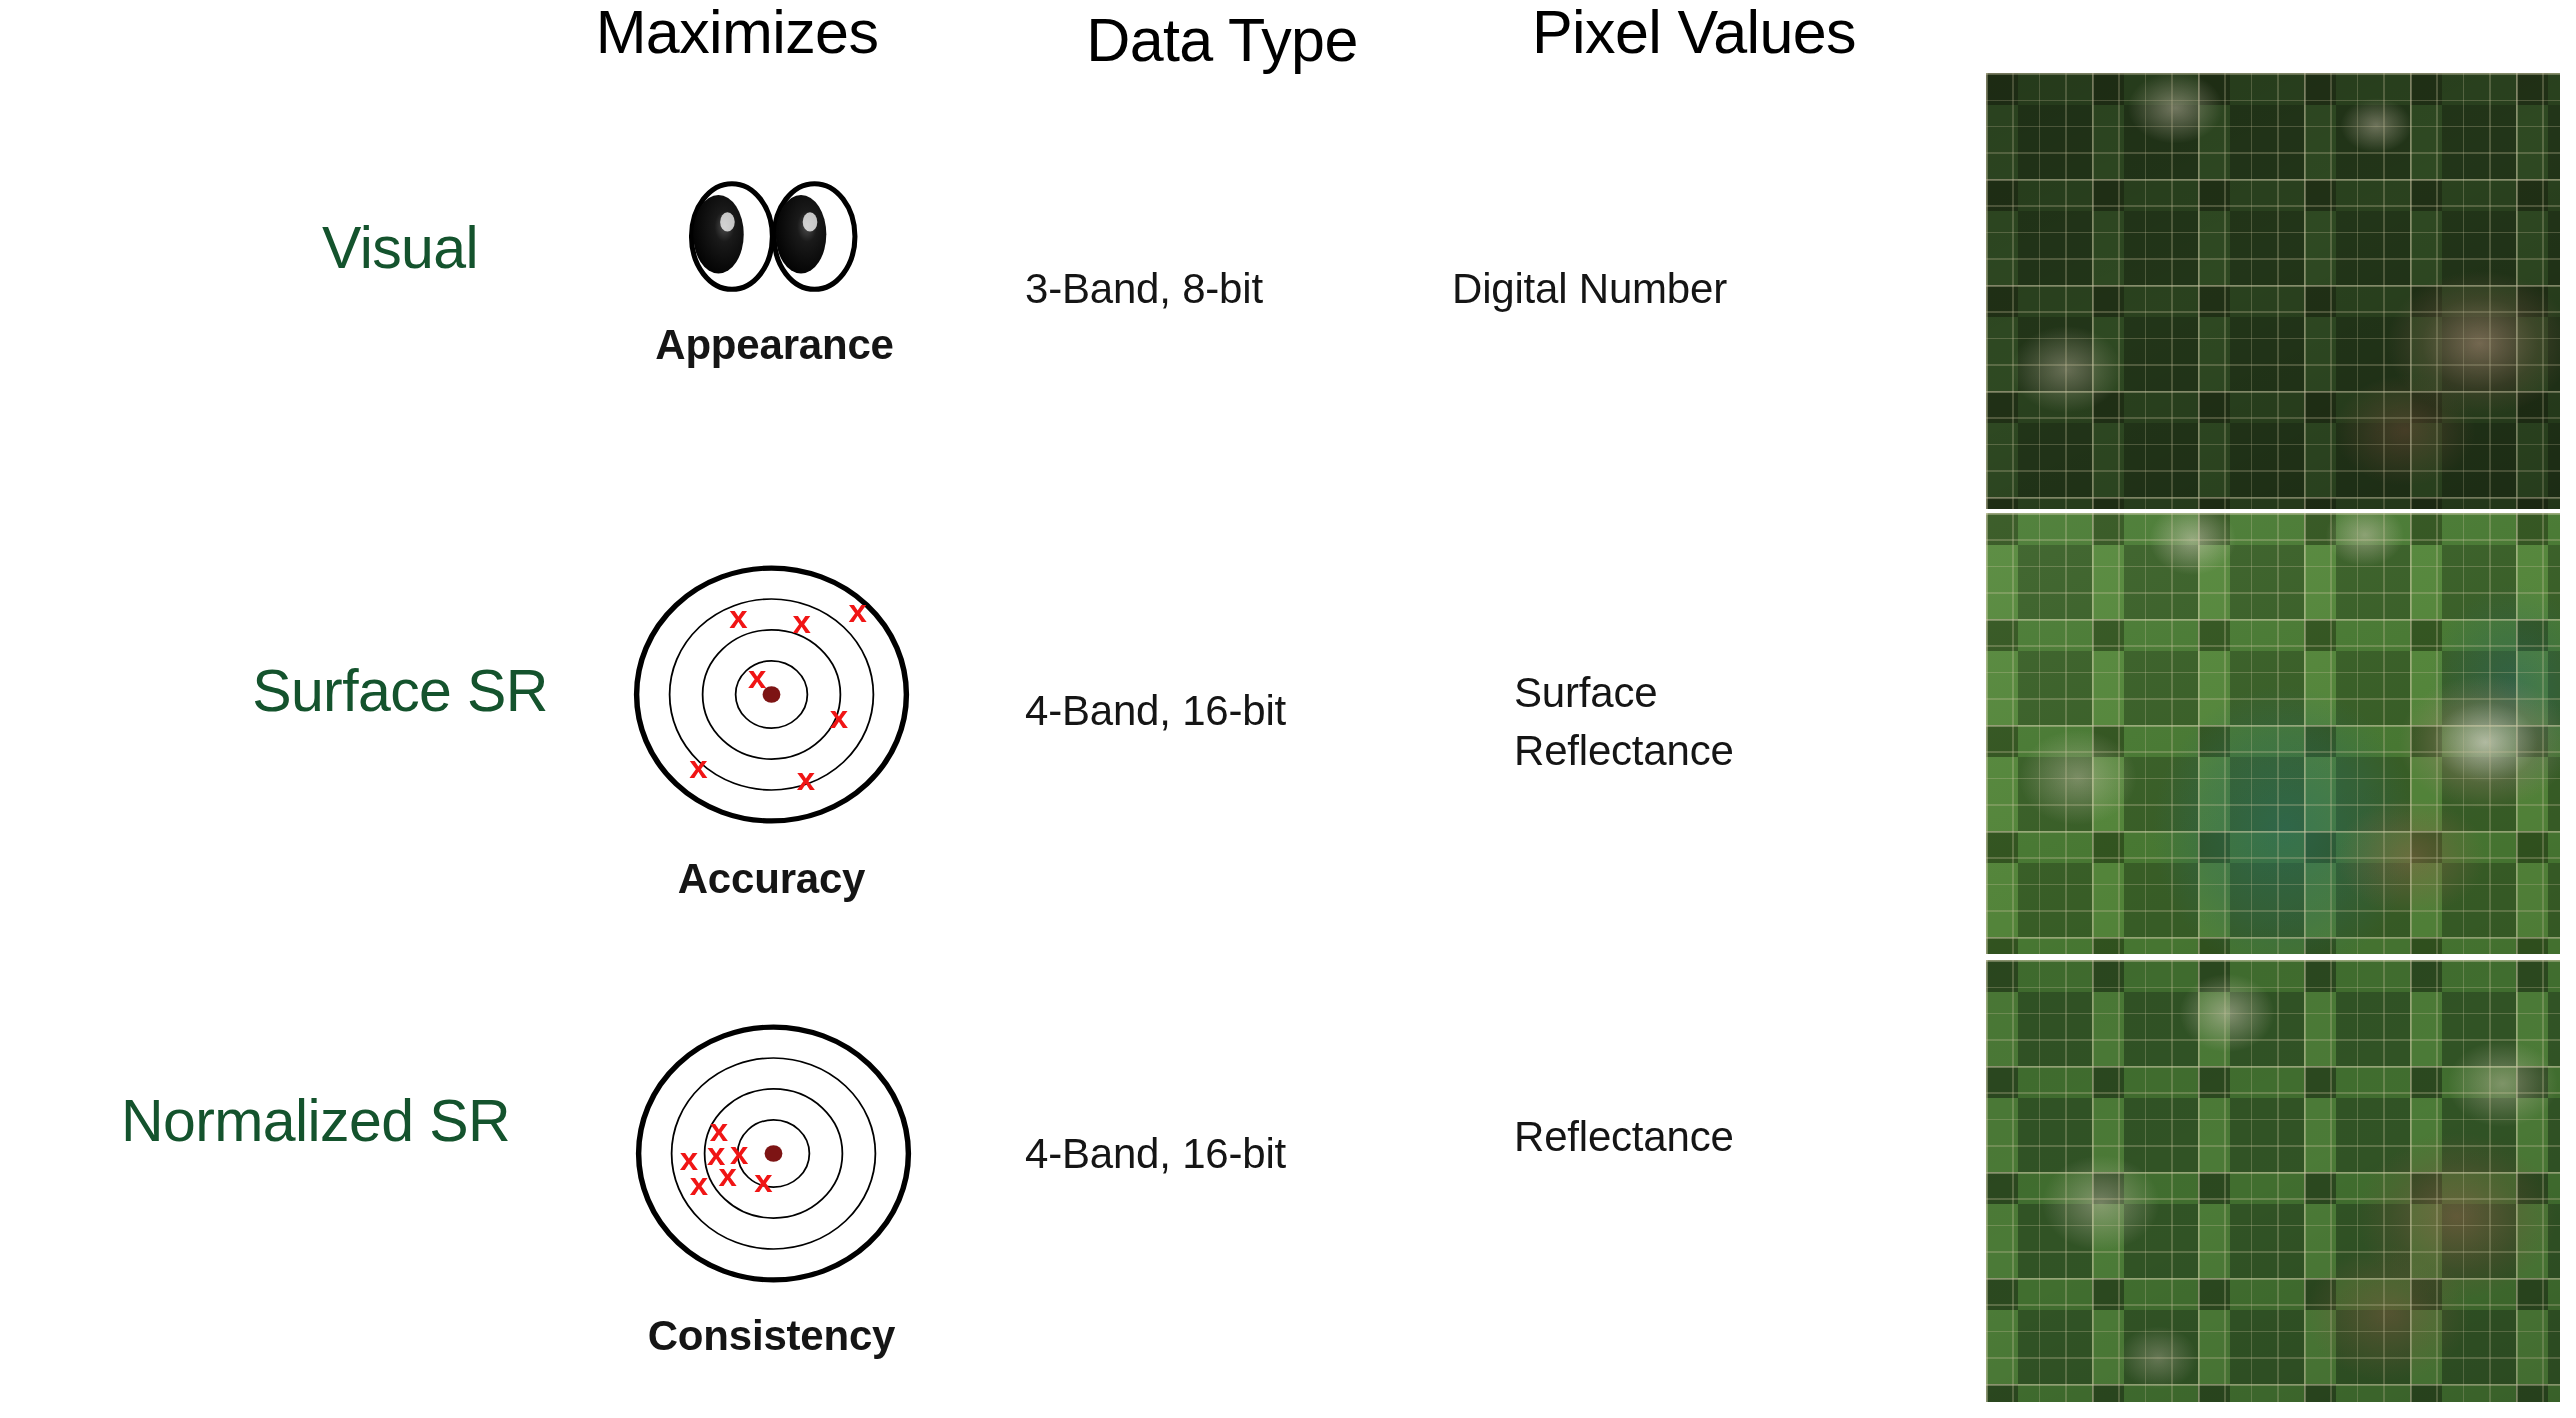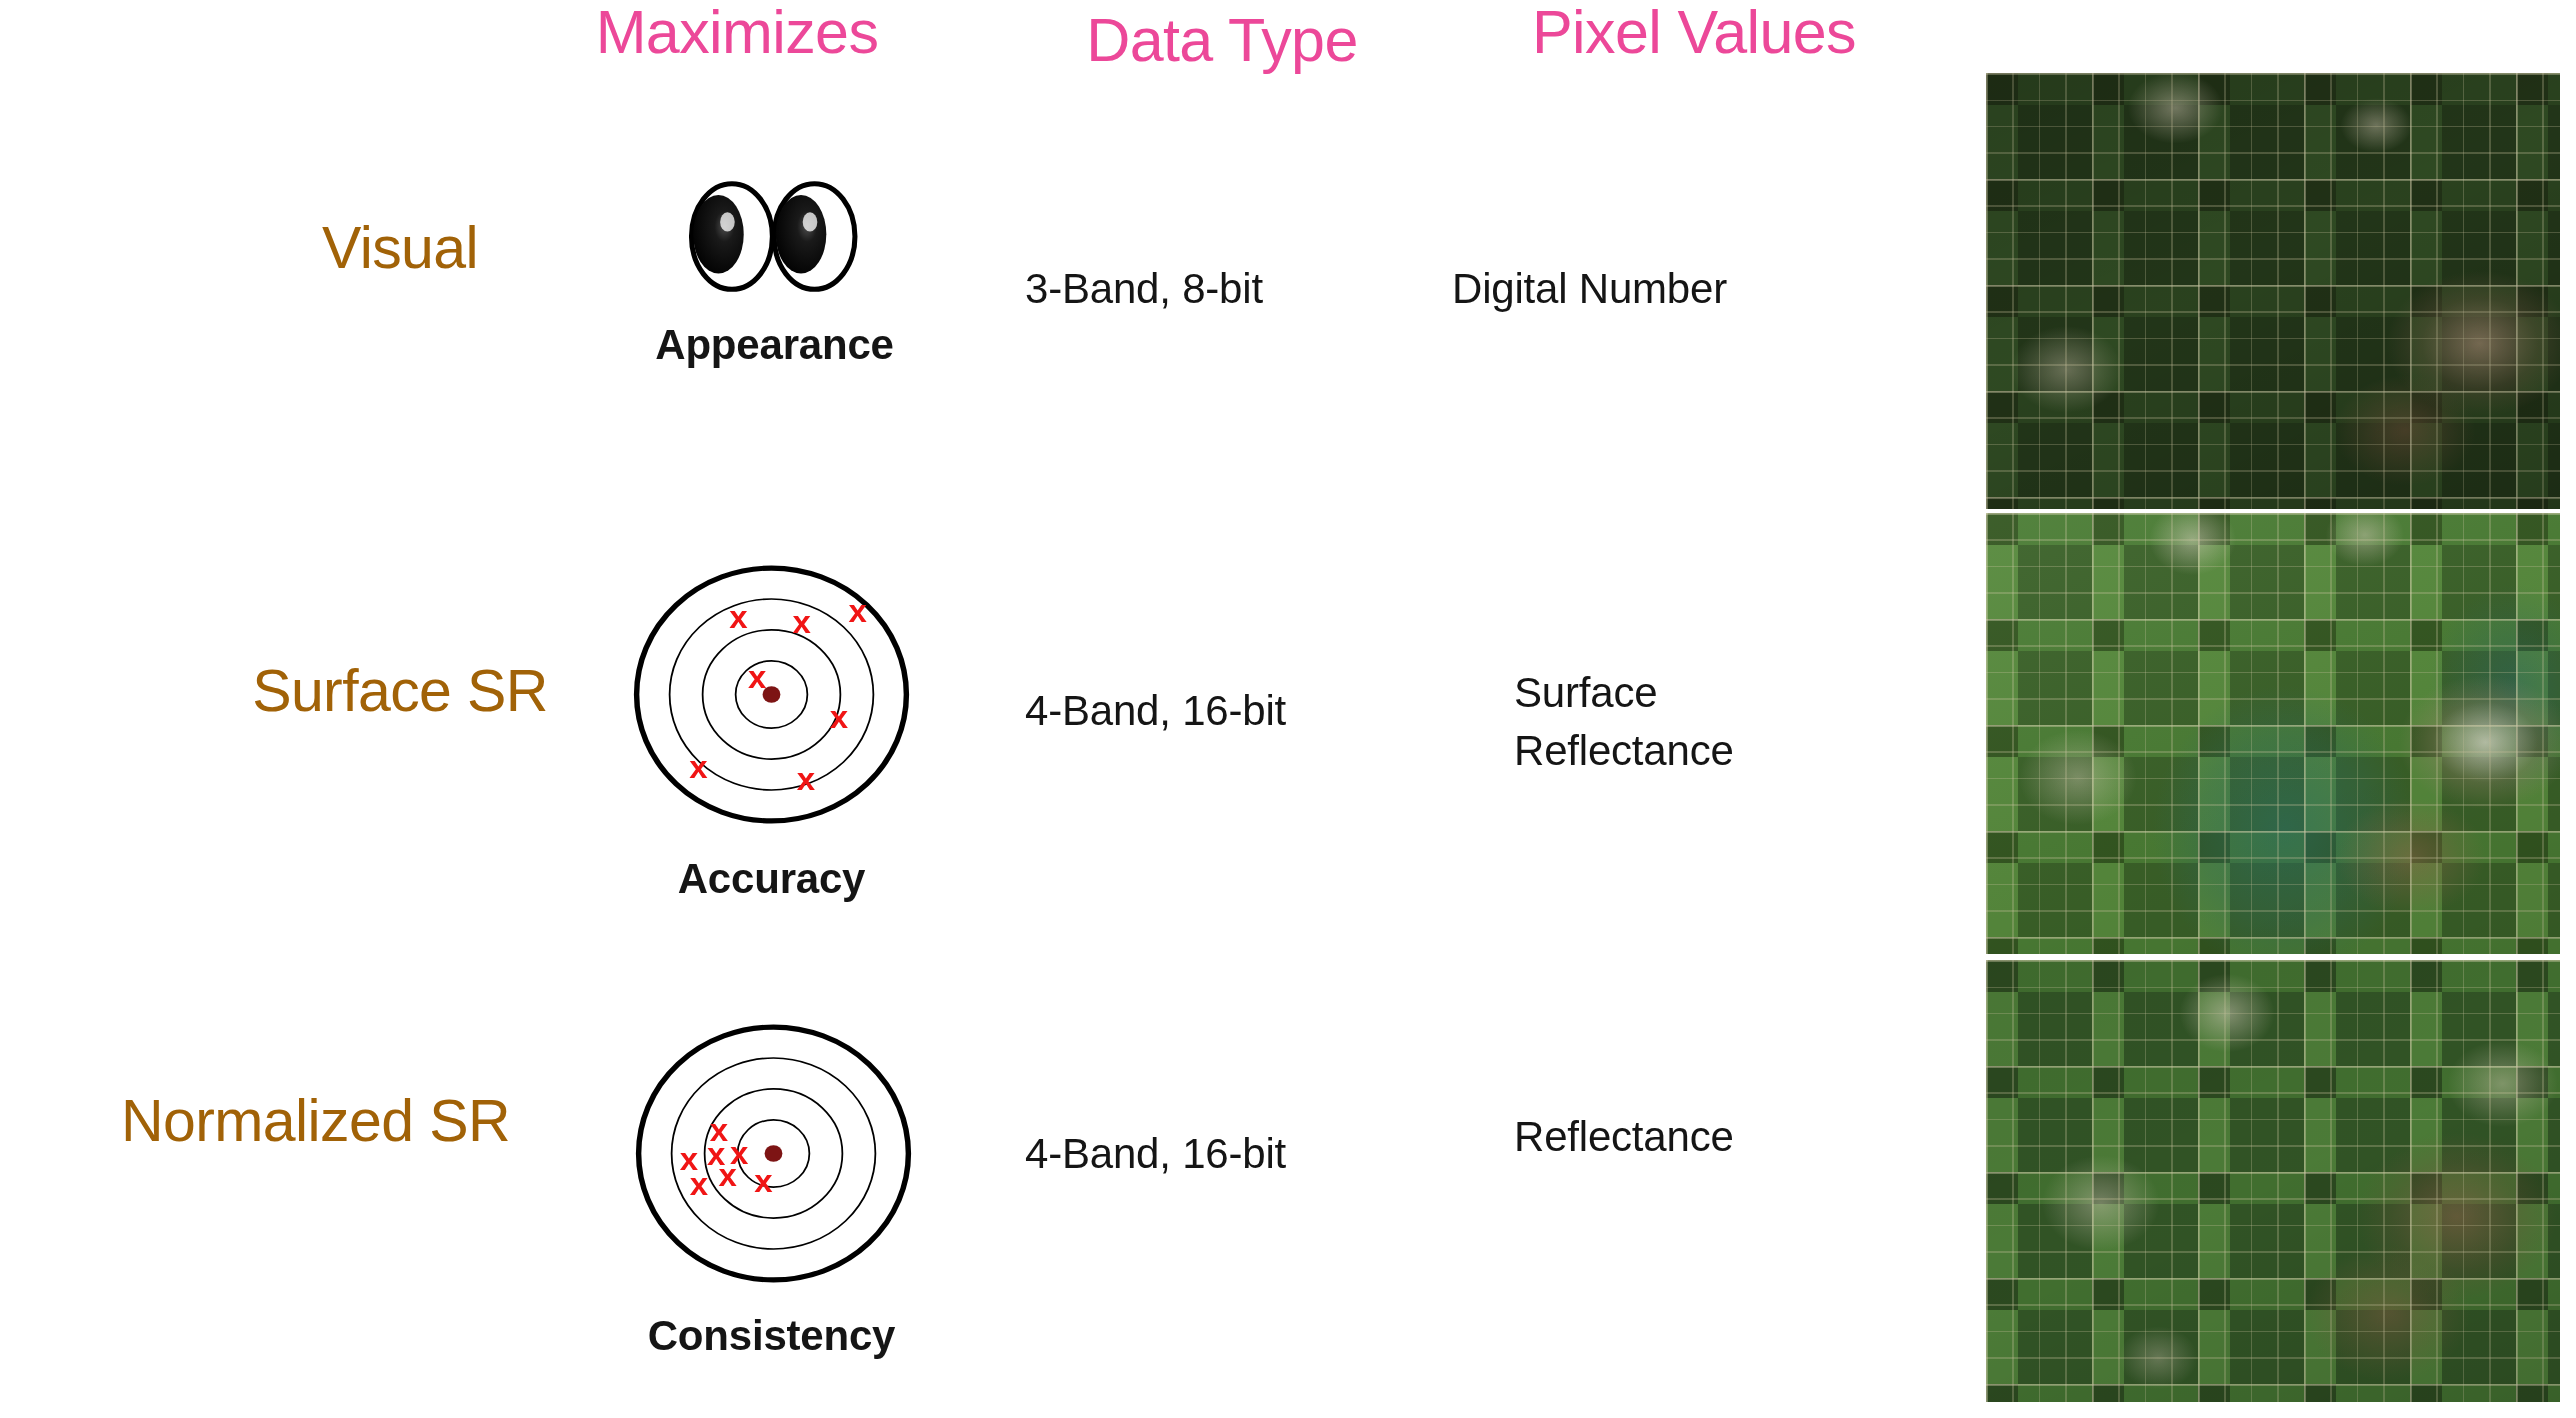--- a/index.html
+++ b/index.html
@@ -3,33 +3,33 @@
 <meta charset="utf-8">
 <style>
   html,body{margin:0;padding:0;background:#ffffff;}
   body{width:2576px;height:1419px;position:relative;overflow:hidden;
        font-family:"Liberation Sans","DejaVu Sans",sans-serif;
        -webkit-font-smoothing:antialiased;}
 
   
   .col-head{
     position:absolute;
-    color:#ec4899;
+    color:#000000;
     font-size:61px;
     font-weight:400;
     letter-spacing:-0.6px;
     white-space:nowrap;
     text-align:center;
     line-height:1.05;
   }
 
   
   .row-label{
     position:absolute;
-    color:#a16207;
+    color:#14532d;
     font-size:59px;
     font-weight:400;
     letter-spacing:-0.6px;
     white-space:nowrap;
     text-align:center;
     line-height:1.05;
   }
 
   
   .cell{

